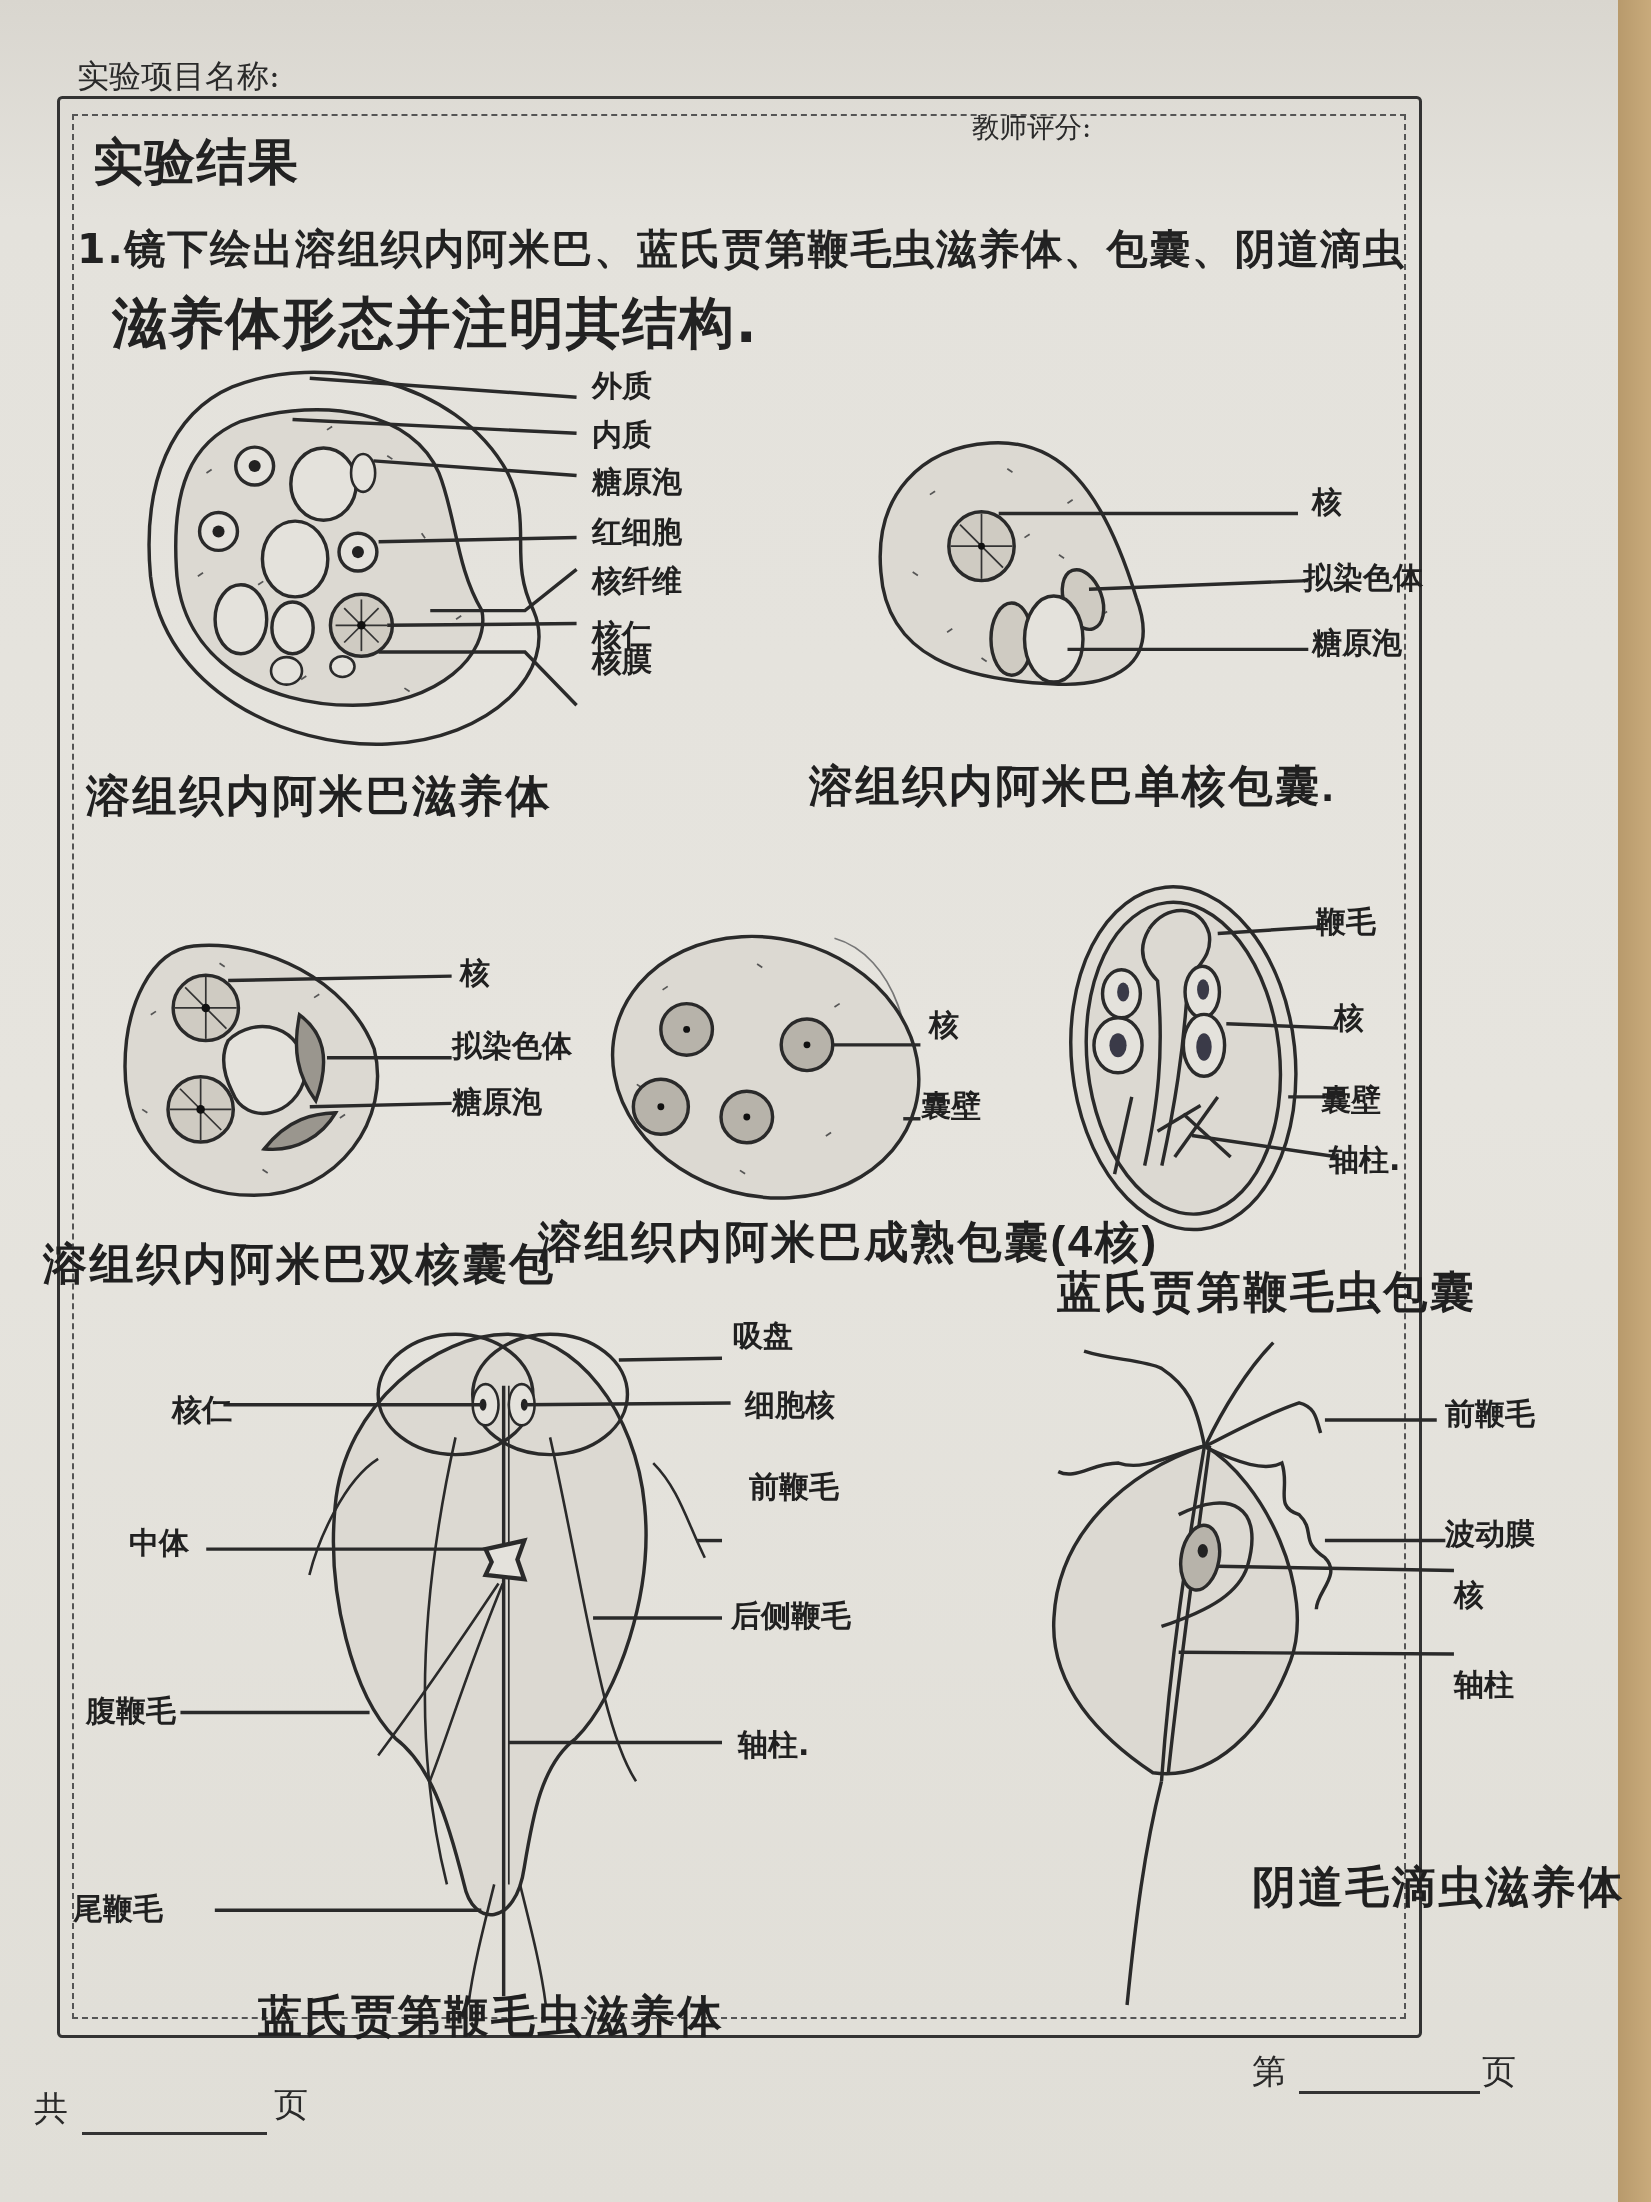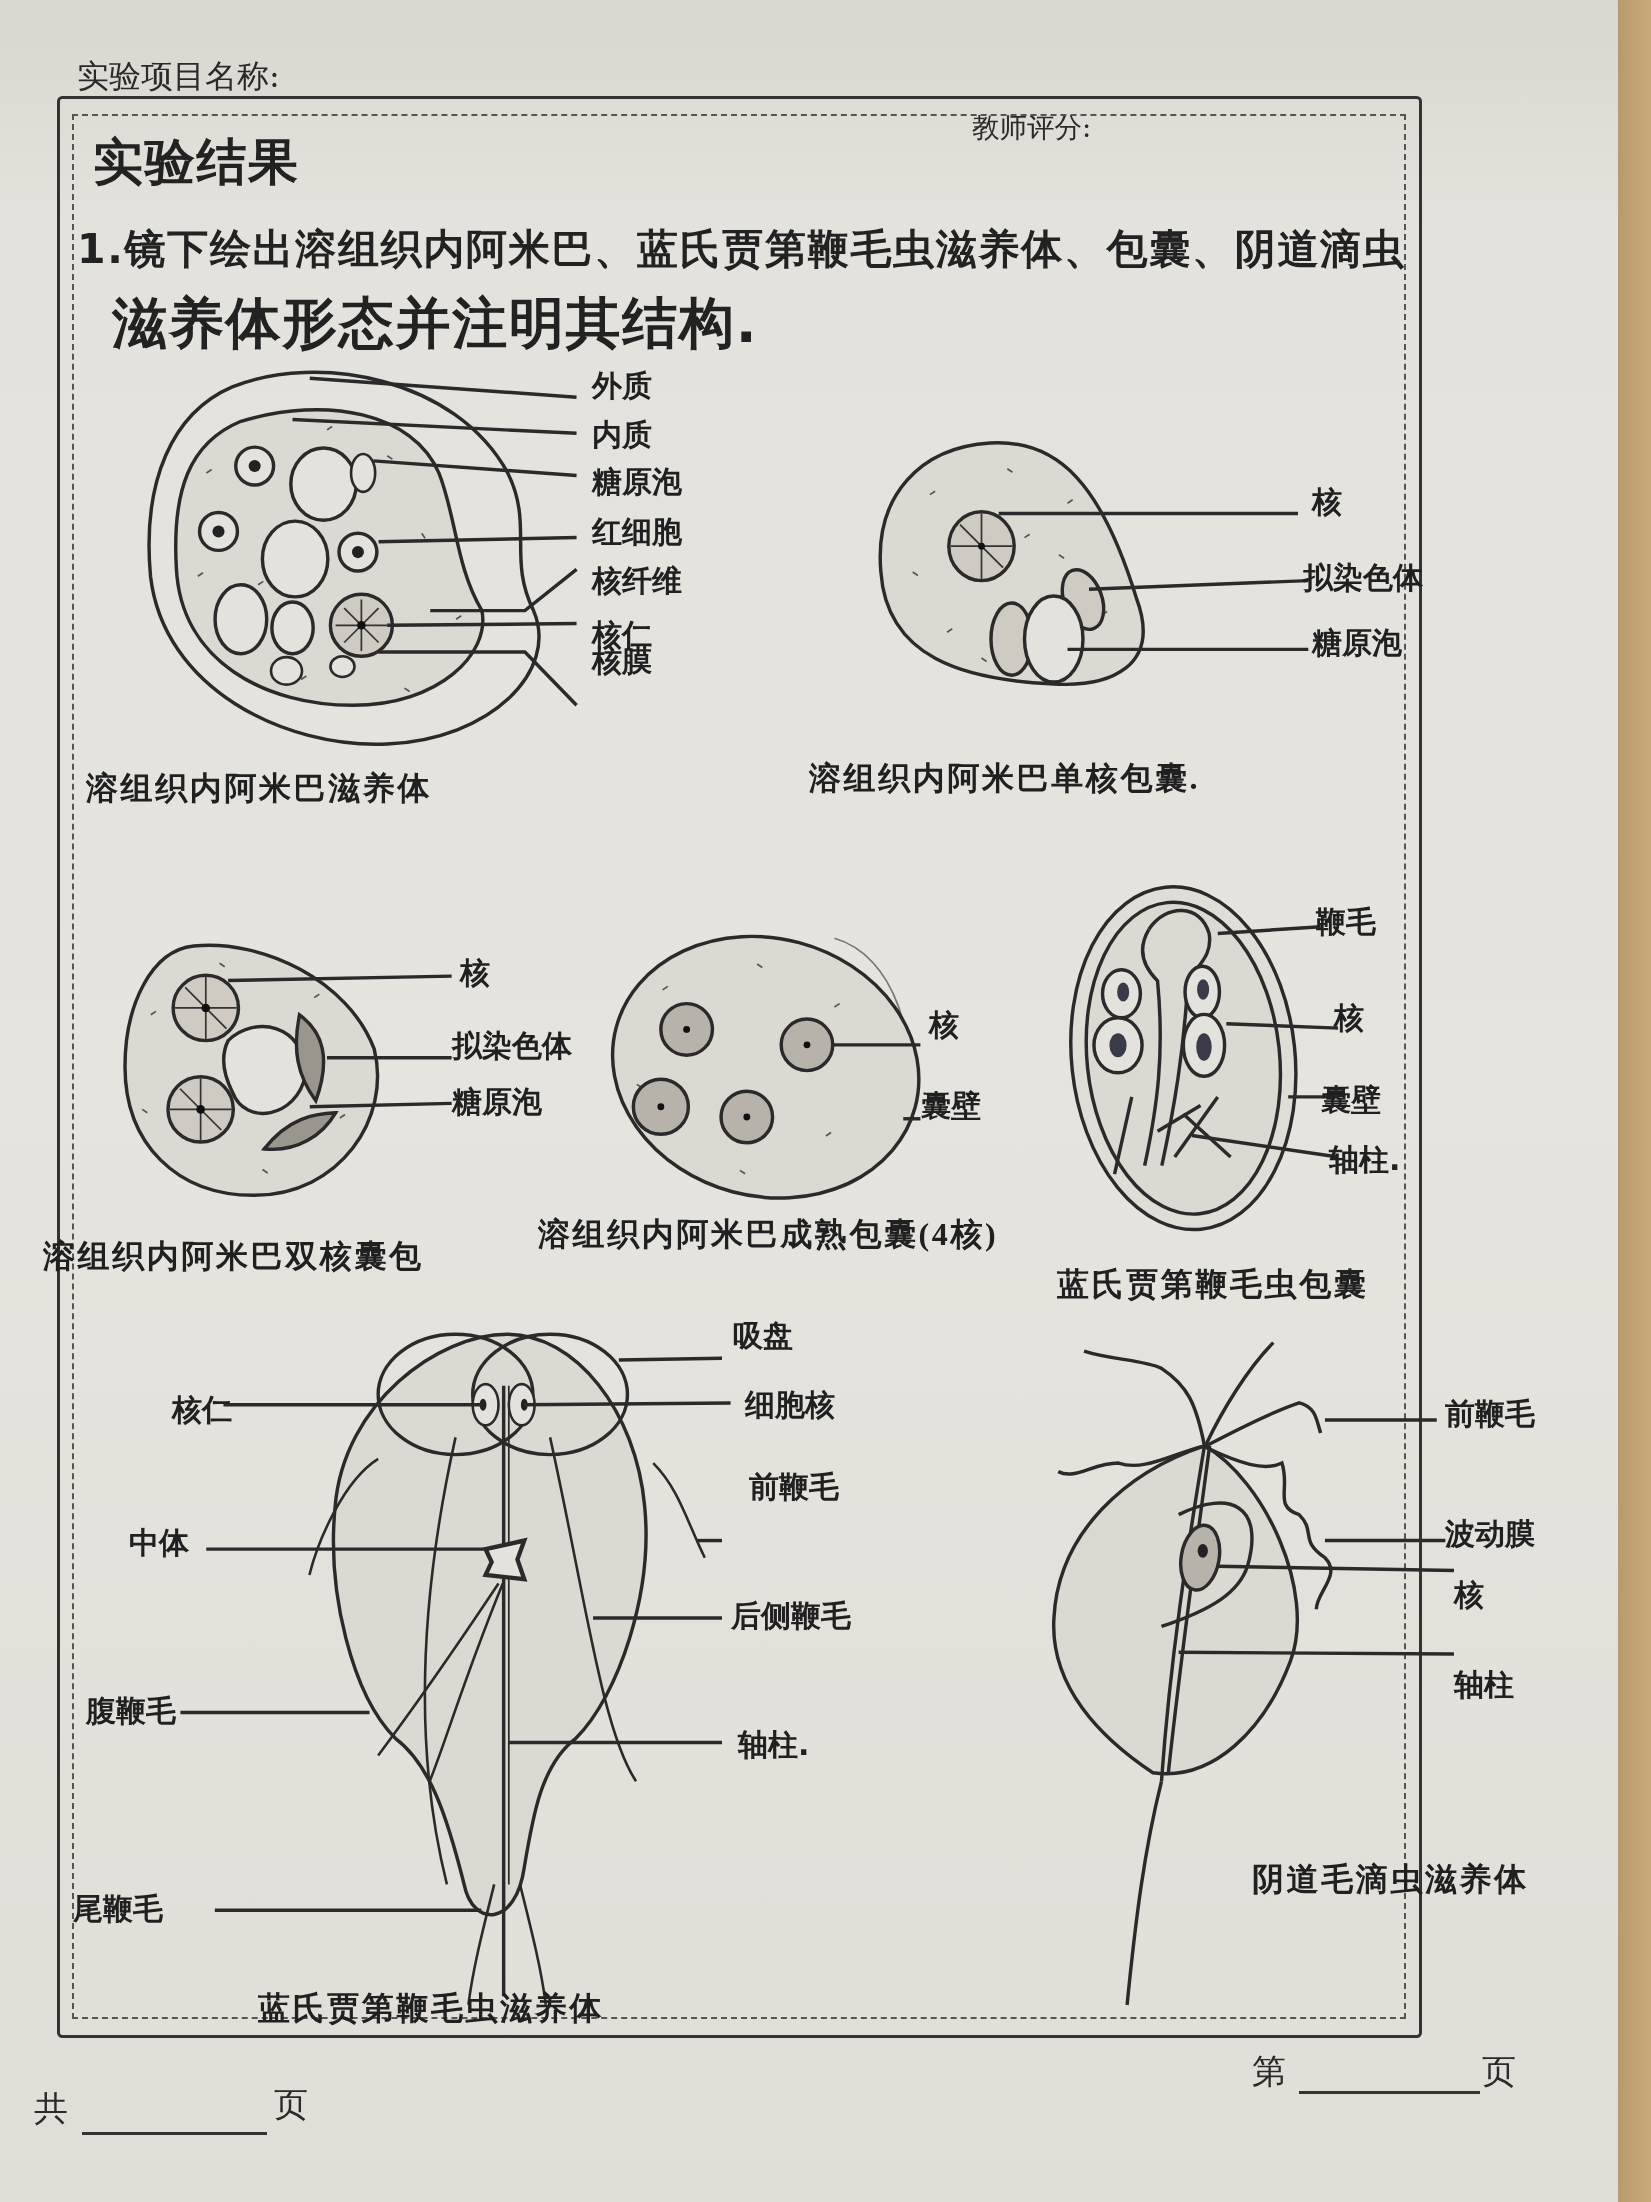--- a/index.html
+++ b/index.html
@@ -11,21 +11,21 @@
   .edge{position:absolute;right:0;top:0;width:34px;height:2203px;
     background:linear-gradient(90deg,#b89a6c,#c9ab7c);}
   .printed{position:absolute;color:#2a2a2a;font-family:"DejaVu Serif","Liberation Serif",serif;font-size:32px;}
   .hand{position:absolute;color:#222;font-family:"DejaVu Sans","Liberation Sans",sans-serif;font-weight:bold;letter-spacing:1.7px;}
   .frame{position:absolute;left:57px;top:96px;width:1359px;height:1936px;
     border:3.4px solid #333;border-radius:5.2px;}
   .frame-inner{position:absolute;left:72px;top:114px;width:1330px;height:1901px;
     border:2.6px dashed #555;}
   svg{position:absolute;overflow:visible;}
   .lbl{position:absolute;font-size:30px;font-weight:bold;color:#202020;font-family:"DejaVu Sans","Liberation Sans",sans-serif;}
-  .cap{position:absolute;font-size:32px;font-weight:bold;color:#202020;font-family:Liberation Serif, serif;letter-spacing:2.6px;}
+  .cap{position:absolute;font-size:44px;font-weight:bold;color:#202020;font-family:Liberation Sans, sans-serif;letter-spacing:2.6px;}
   .blank-line{position:absolute;height:0;border-bottom:3.4px solid #333;}
 </style>
 </head>
 <body>
 
 <div class="paper"></div>
 <div class="edge"></div>
 
 <div class="printed" style="left:77px;top:55px;">实验项目名称:</div>
 <div class="printed" style="left:972px;top:110px;font-size:27.5px;">教师评分:</div>

